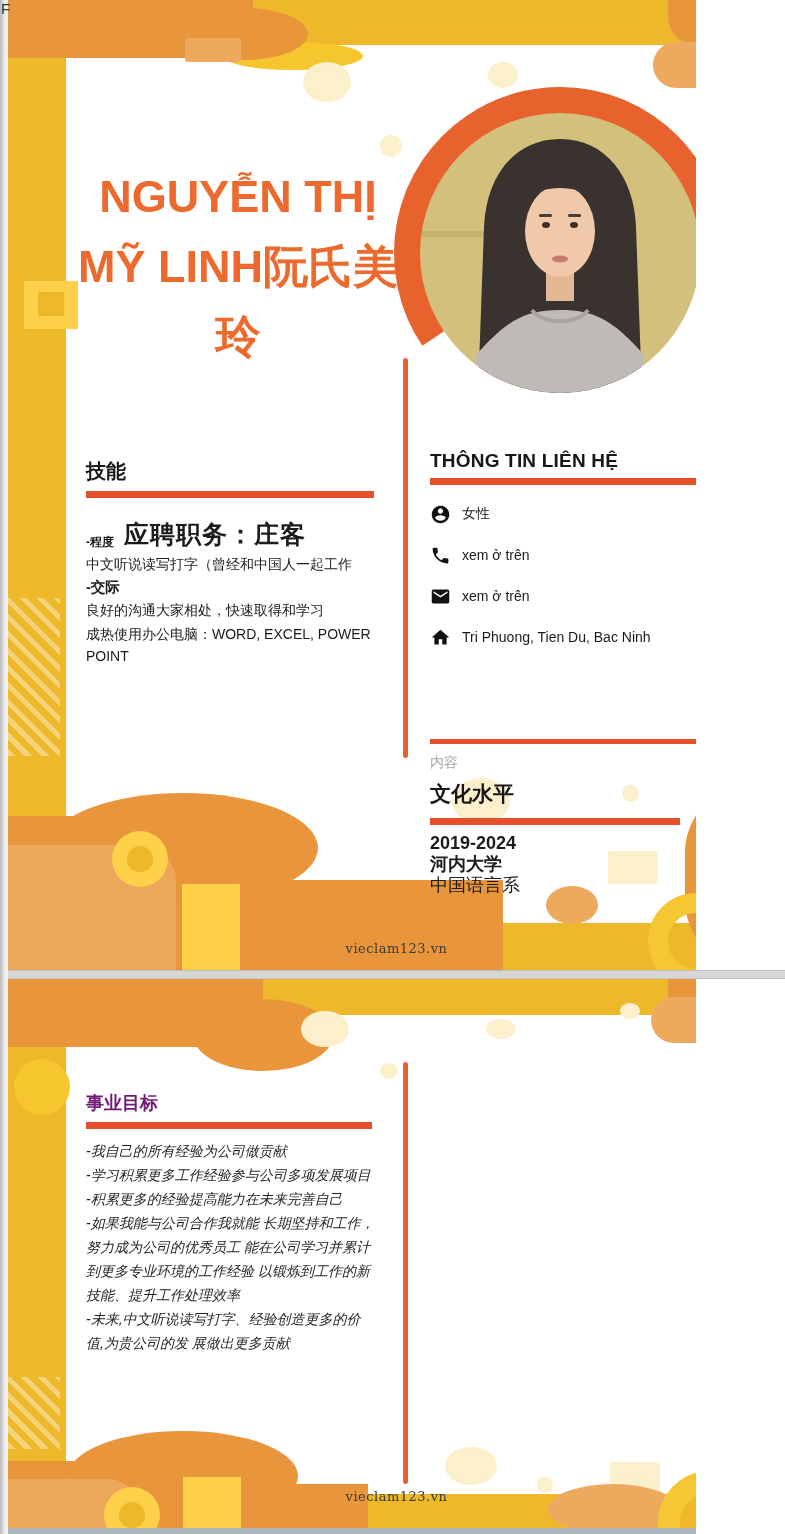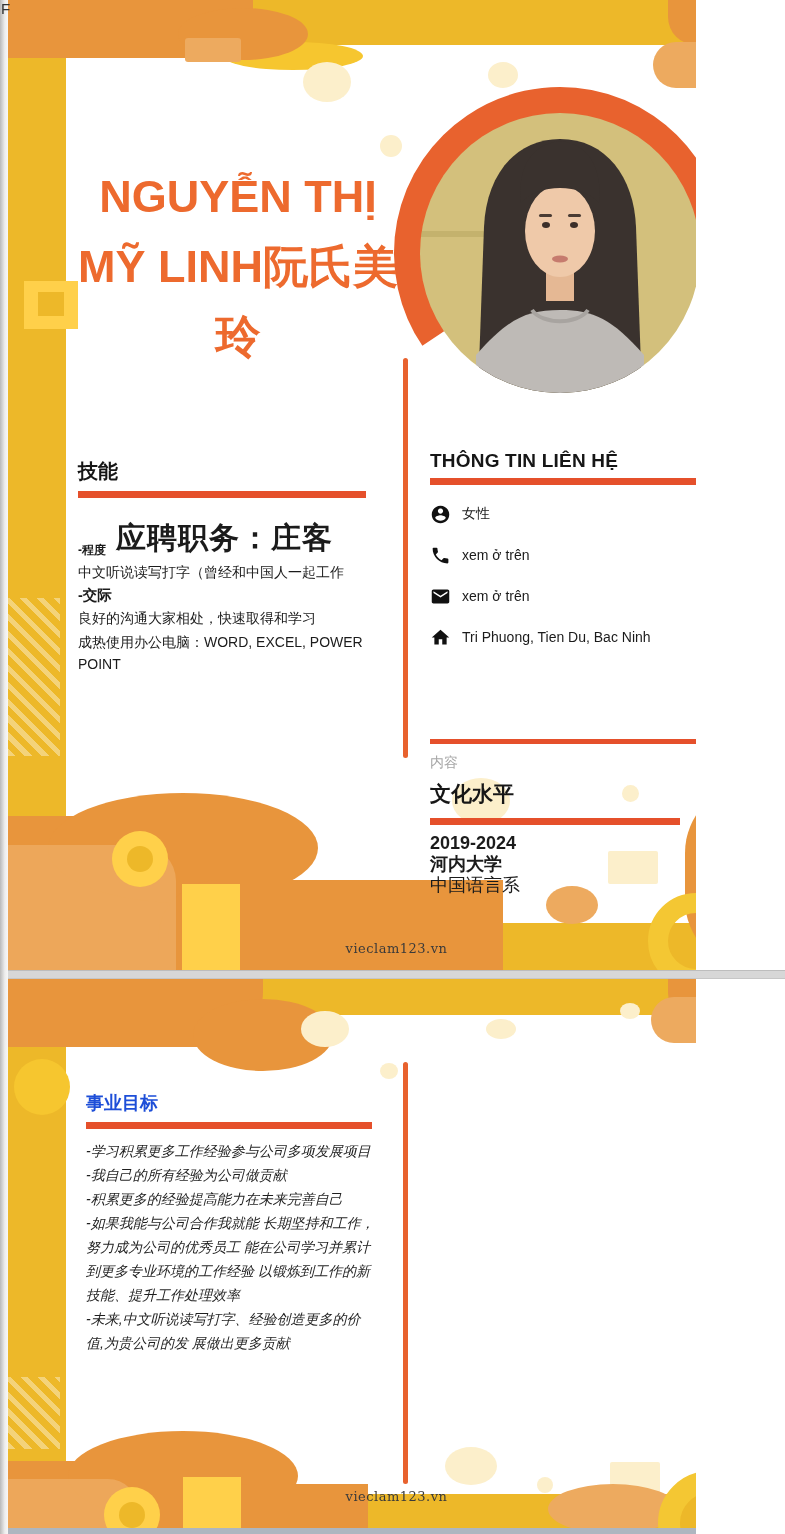--- a/index.html
+++ b/index.html
@@ -30,32 +30,32 @@
   .dots2{width:36px;height:62px;background-image:radial-gradient(ellipse 4.5px 2.5px at 50% 50%,#EFBF45 95%,transparent);background-size:18px 8px;}
   .tri{width:0;height:0;border-top:27px solid transparent;border-bottom:27px solid transparent;border-right:50px solid #FBF0D2;}
   .ring-y{border:20px solid #F4C733;border-radius:50%;background:transparent;}
   .vdiv{width:5px;background:#E8622E;border-radius:3px;}
 
   
   .name{font-size:45px;font-weight:bold;color:#ED6A2E;text-align:center;line-height:1.55;}
   .sec-h{font-size:20px;font-weight:bold;color:#161616;margin:0;}
   .rule{background:#E5502B;height:7px;}
   .sk-small{font-size:12px;font-weight:bold;}
-  .sk-big{font-size:30px;font-weight:bold;letter-spacing:1px;}
+  .sk-big{font-size:25px;font-weight:bold;letter-spacing:1px;}
   .sk-line{font-size:14px;line-height:20px;margin-top:3px;}
   .sk-label{font-size:14.5px;font-weight:bold;line-height:20px;margin-top:3px;}
   .ct-h{font-size:19px;font-weight:bold;letter-spacing:.2px;margin:0;color:#161616;}
   .c-row{display:flex;align-items:center;gap:11px;height:24px;margin-top:17px;}
   .c-ic svg{width:21px;height:21px;fill:#111;display:block;}
   .c-tx{font-size:14px;color:#1b1b1b;}
   .edu-ph{font-size:14px;color:#A6A6A6;line-height:18px;}
   .edu-h{font-size:21px;font-weight:bold;margin-top:9px;color:#161616;}
   .edu-line{font-size:18px;line-height:21px;}
   .bold{font-weight:bold;}
-  .obj-h{font-size:18px;font-weight:bold;color:#1d4ed8;}
+  .obj-h{font-size:18px;font-weight:bold;color:#701a75;}
   .obj-text p{margin:0;font-style:italic;font-size:14px;line-height:24px;color:#1f1f1f;}
   .wm{width:777px;text-align:center;font-family:"DejaVu Serif",serif;font-size:13px;color:#3a3a3a;letter-spacing:.5px;}
 </style>
 </head>
 <body>
 
 <div class="d edge-strip">
   <span class="edge-f">F</span>
 </div>
 
@@ -121,21 +121,21 @@
       <ellipse cx="140" cy="146" rx="8" ry="3.4" fill="#C67B6E"></ellipse>
       <path d="M56,280 L56,242 C88,206 106,197 140,197 C174,197 192,206 224,242 L224,280 Z" fill="#BEBAB6"></path>
       <path d="M112,197 C122,212 158,212 168,197" fill="none" stroke="#A8A4A0" stroke-width="4"></path>
     </svg>
   </div>
 
   <div class="d z3 vdiv" style="left:395px;top:358px;height:400px;"></div>
 
   <div class="d z3 name" style="left:70px;top:162px;width:320px;">NGUYỄN THỊ MỸ LINH阮氏美玲</div>
 
-  <div class="d z3" style="left:70px;top:458px;width:292px;">
+  <div class="d z3" style="left:78px;top:458px;width:292px;">
     <h2 class="sec-h">技能</h2>
     <div class="rule" style="width:288px;margin-top:6px;"></div>
     <div style="display:flex;align-items:flex-end;gap:10px;margin-top:20px;">
       <span class="sk-small">-程度</span>
       <span class="sk-big">应聘职务：庄客</span>
     </div>
     <div class="sk-line">中文听说读写打字（曾经和中国人一起工作</div>
     <div class="sk-label">-交际</div>
     <div class="sk-line">良好的沟通大家相处，快速取得和学习</div>
     <div class="sk-line" style="line-height:22px;">成热使用办公电脑：WORD, EXCEL, POWER POINT</div>
@@ -233,22 +233,22 @@
   <div class="d z2 blob" style="left:690px;top:416px;width:87px;height:139px;border-radius:70px 0 0 70px;"></div>
   <div class="d z2 light circle" style="left:540px;top:505px;width:130px;height:50px;"></div>
   <div class="d z2 ring-y" style="left:650px;top:492px;width:60px;height:60px;border-width:22px;"></div>
 
   <div class="d z3 vdiv" style="left:395px;top:83px;height:422px;"></div>
 
   <div class="d z3" style="left:78px;top:112px;width:292px;">
     <div class="obj-h">事业目标</div>
     <div class="rule" style="width:286px;margin-top:7px;margin-bottom:10px;"></div>
     <div class="obj-text">
+      <p>-我自己的所有经验为公司做贡献</p>
       <p>-学习积累更多工作经验参与公司多项发展项目</p>
-      <p>-我自己的所有经验为公司做贡献</p>
       <p>-积累更多的经验提高能力在未来完善自己</p>
       <p>-如果我能与公司合作我就能 长期坚持和工作，努力成为公司的优秀员工 能在公司学习并累计到更多专业环境的工作经验 以锻炼到工作的新技能、提升工作处理效率</p>
       <p>-未来,中文听说读写打字、经验创造更多的价值,为贵公司的发 展做出更多贡献</p>
     </div>
   </div>
 
   <div class="d z5 wm" style="left:0;top:510px;">vieclam123.vn</div>
   <div class="d bottom-strip"></div>
 </section>
 

